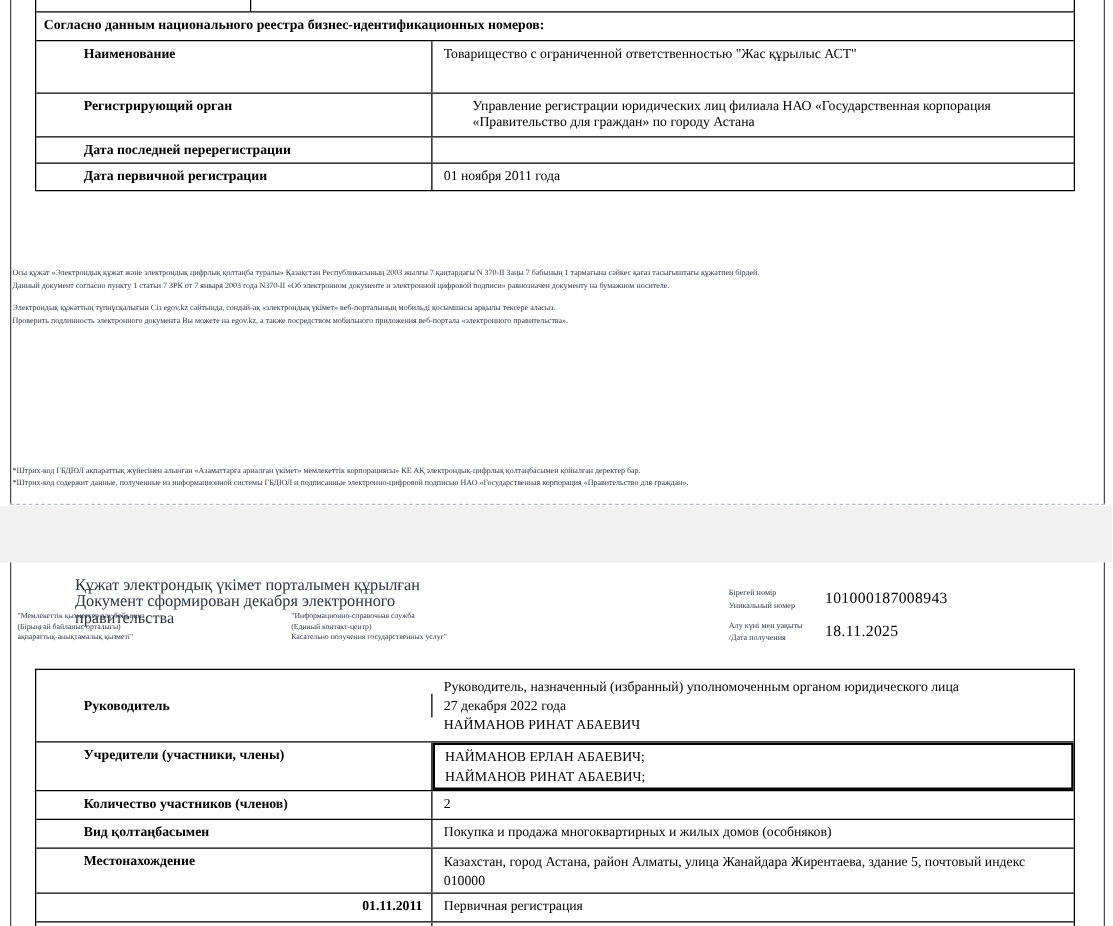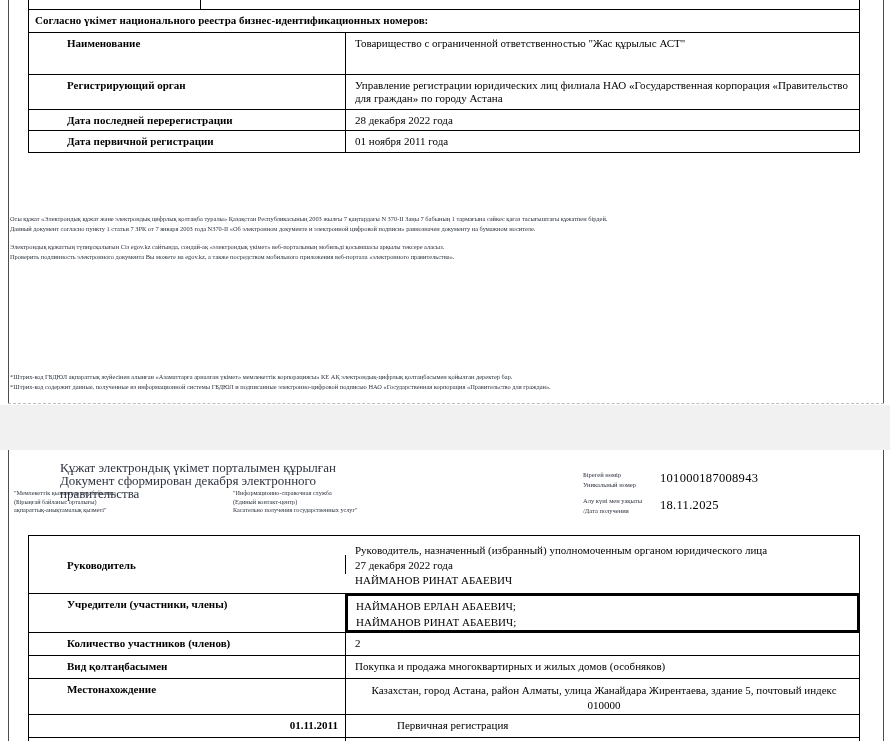--- a/index.html
+++ b/index.html
@@ -24,21 +24,21 @@
   .trow { display:flex; border-bottom:1px solid #000; overflow:hidden; }
   .tlabel { width:285px; flex:0 0 285px; font-weight:bold; padding:4px 4px 2px 6px;
             border-right:1px solid #000; overflow:hidden;margin-left:32px; }
   .tvalue { flex:1; padding:4px 6px 2px 9px; overflow:hidden; }
   .vline-cell { border-right:1px solid #000; height:100%; }
 
   
   .t1-partial { height:10px; border-bottom:1px solid #000; display:flex; }
   .t1-partial .seg { height:100%; }
   .t1-header { height:23px; font-weight:bold; padding:4px 4px 2px 6px; border-bottom:1px solid #000; }
-  .t1-r0 { height:42px; } .t1-r1 { height:35px; } .t1-r2 { height:21px; }
+  .t1-r0 { height:42px; } .t1-r1 { height:35px;gap:23px; } .t1-r2 { height:21px;flex-direction:column; }
   .t1-r3 { height:22px; } .t1-r4 { height:24px; }
 
   
   .legal { position:absolute; left:10px; top:214px; width:872px;
            font-size:6.4px; line-height:10px; color:#2d3340; }
   .legal p { margin-bottom:8px; }
   .footnotes { position:absolute; left:10px; top:372px; width:872px;
                font-size:6.4px; line-height:9.5px; color:#2d3340; }
 
   
@@ -49,39 +49,39 @@
   .contact-ru { left:233px; width:170px; }
   .meta-label { position:absolute; left:583px; width:90px; font-size:6.5px; line-height:9.5px; color:#2d3340; }
   .meta-value { position:absolute; left:660px; font-size:12.5px; letter-spacing:0.3px; color:#000; }
 
   
   .table2 { top:535px; border-top:1px solid #000; }
   .t2-r0 { height:58px;align-items:center; } .t2-r0 .tvalue { line-height:15px; }
   .t2-r1 { height:39px; }
   .t2-r1 .tvalue { border:2px solid #000; padding:2px 6px 2px 8px; line-height:16px; }
   .t2-r2 { height:23px; } .t2-r3 { height:23px; }
-  .t2-r4 { height:36px; } .t2-r4 .tvalue { line-height:15px;text-align:center; }
-  .t2-r5 { height:23px;gap:42px; }
+  .t2-r4 { height:36px; } .t2-r4 .tvalue { line-height:15px; }
+  .t2-r5 { height:23px; }
   .t2-r5 .tlabel { text-align:right; padding-right:7px; }
   .t2-partial { height:7px; border-bottom:none; }
 </style>
 </head>
 <body>
 
 <div class="canvas">
 
   <div class="vline" style="left:8px; top:0; height:403px;"></div>
   <div class="vline" style="left:883px; top:0; height:403px;"></div>
 
   <div class="doc-table" style="top:0;">
     <div class="t1-partial">
       <div class="seg vline-cell" style="width:172px;"></div>
       <div class="seg" style="flex:1;"></div>
     </div>
-    <div class="t1-header">Согласно үкімет национального реестра бизнес-идентификационных номеров:</div>
+    <div class="t1-header">Согласно данным национального реестра бизнес-идентификационных номеров:</div>
     <div class="trow t1-r0">
       <div class="tlabel">Наименование</div>
       <div class="tvalue">Товарищество с ограниченной ответственностью "Жас құрылыс АСТ"</div>
     </div>
     <div class="trow t1-r1">
       <div class="tlabel">Регистрирующий орган</div>
       <div class="tvalue">Управление регистрации юридических лиц филиала НАО «Государственная корпорация «Правительство для граждан» по городу Астана</div>
     </div>
     <div class="trow t1-r2">
       <div class="tlabel">Дата последней перерегистрации</div>

